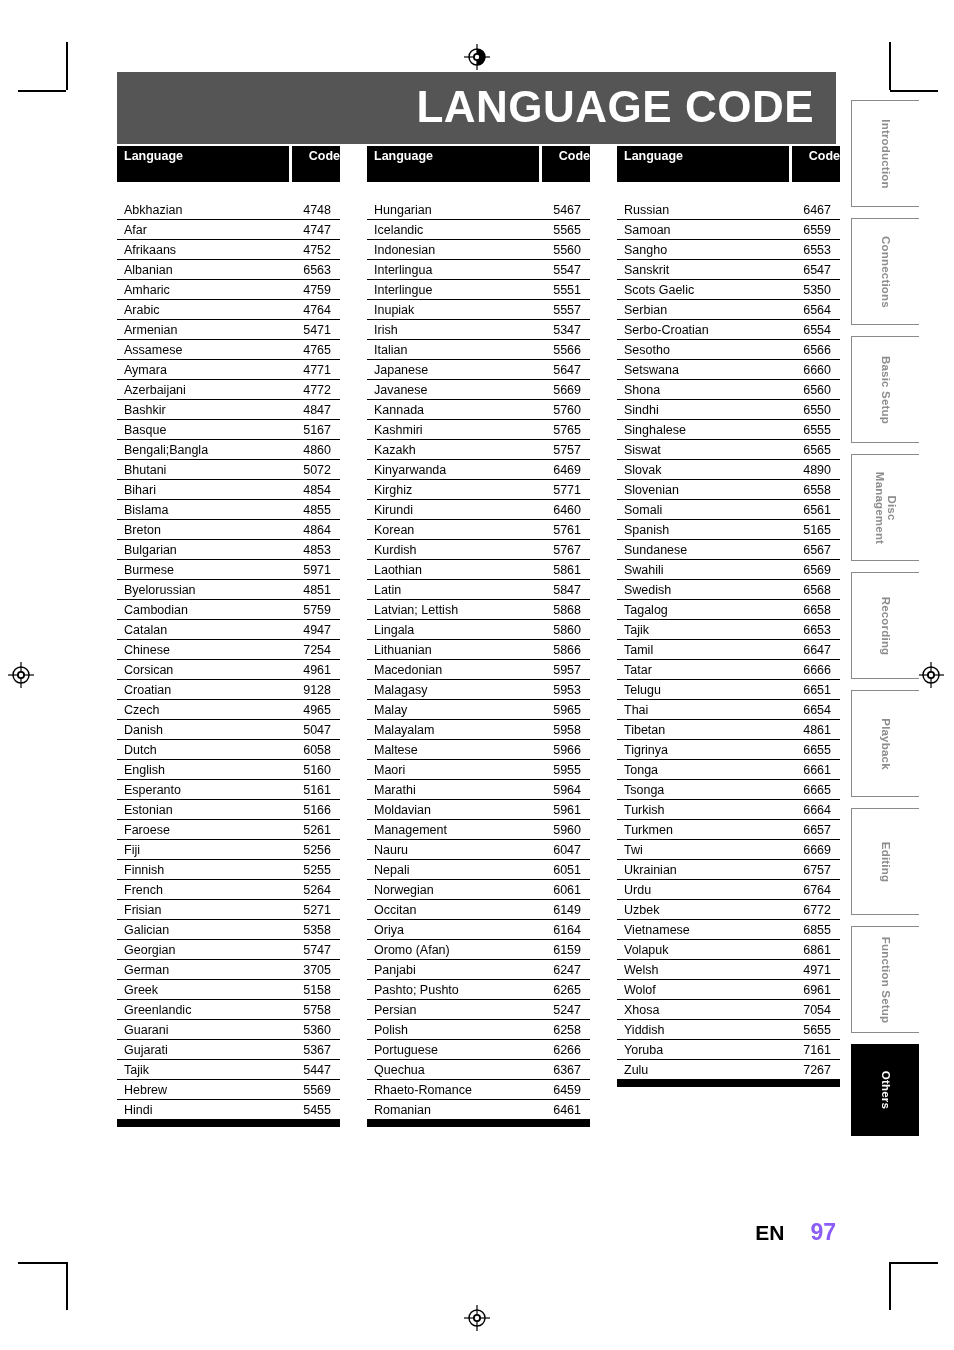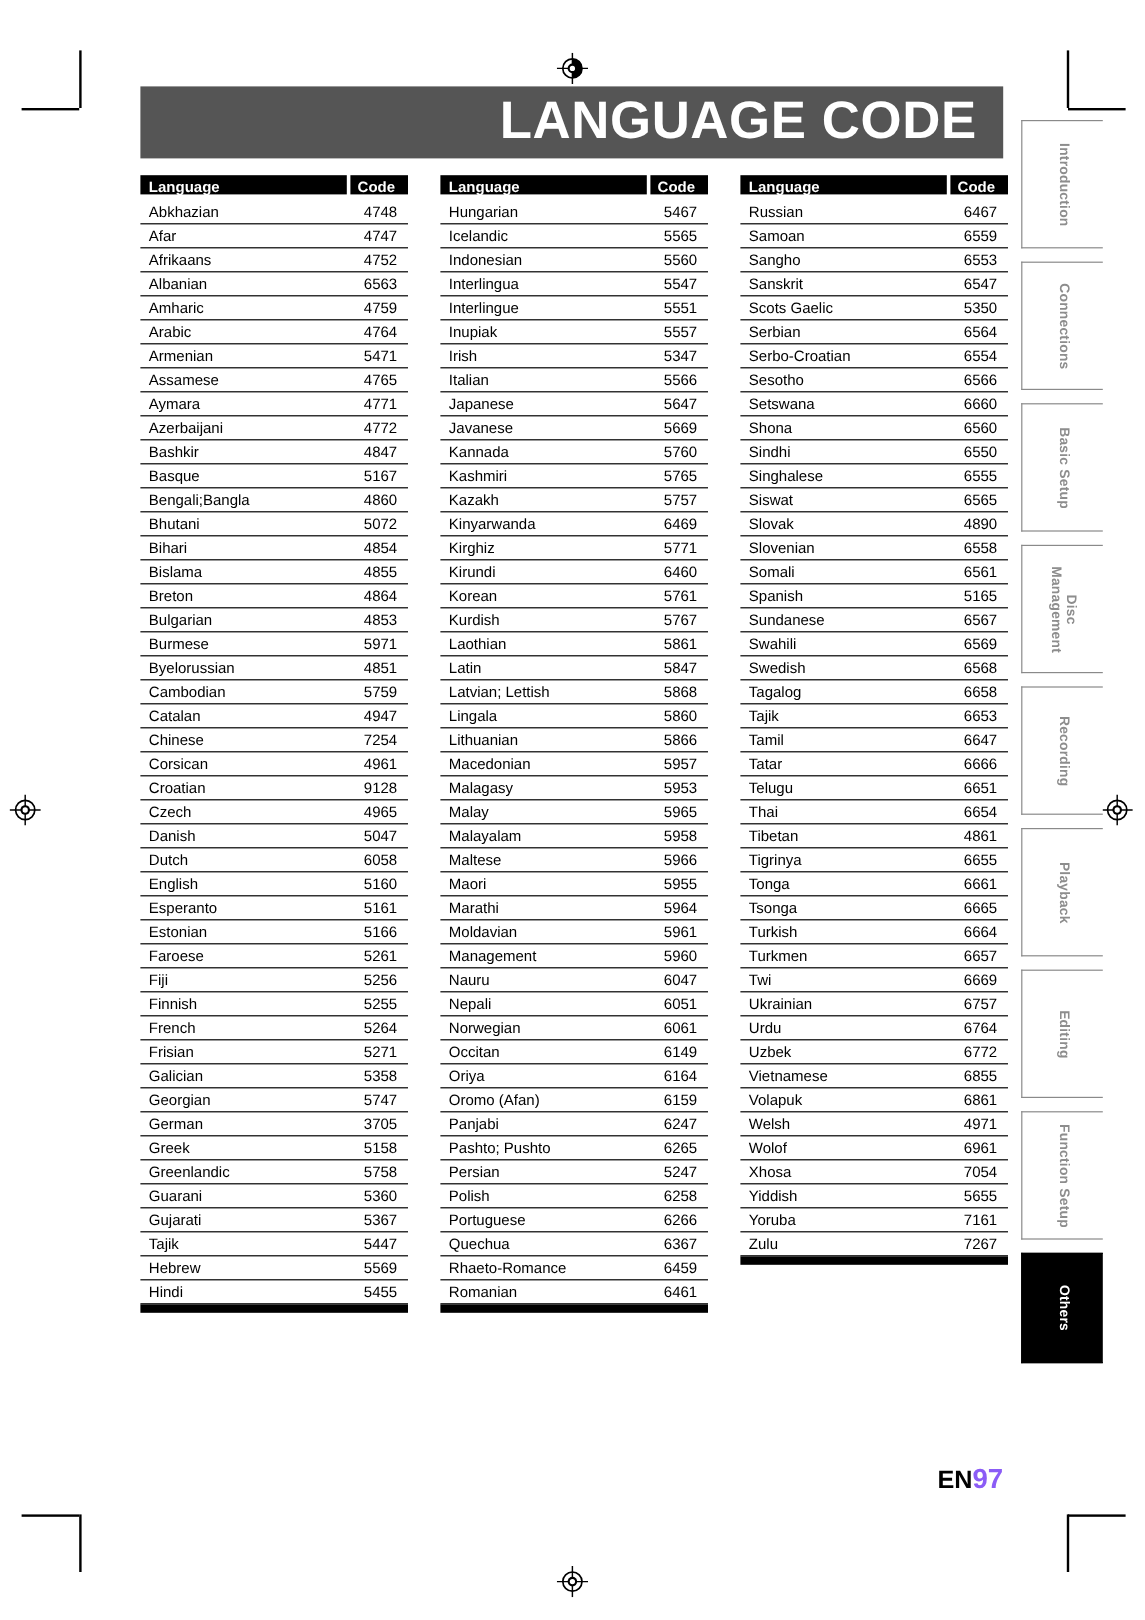--- a/index.html
+++ b/index.html
@@ -26,21 +26,21 @@
     height: 26px;
   }
   .reg-mark svg { display: block; }
 
   
   #title-banner {
     position: absolute;
     left: 117px;
     top: 72px;
     width: 719px;
-    height: 60px;
+    height: 72px;
     background: #555555;
   }
   #page-title {
     position: absolute;
     right: 22px;
     top: 50%;
     transform: translateY(-52%);
     color: #ffffff;
     font-size: 44px;
     font-weight: bold;
@@ -54,22 +54,22 @@
     position: absolute;
     top: 146px;
     width: 223px;
   }
   #col-0 { left: 117px; }
   #col-1 { left: 367px; }
   #col-2 { left: 617px; }
 
   .thead {
     display: flex;
-    height: 16px;
-    margin-bottom: 5px;
+    height: 36px;
+    margin-bottom: 18px;
   }
   .th-lang {
     background: #000000;
     color: #ffffff;
     font-size: 12.5px;
     font-weight: bold;
     line-height: 20px;
     padding-left: 7px;
     box-sizing: border-box;
     width: 172px;
@@ -77,20 +77,21 @@
   .th-gap { width: 3px; }
   .th-code {
     background: #000000;
     color: #ffffff;
     font-size: 12.5px;
     font-weight: bold;
     line-height: 20px;
     padding-left: 6px;
     box-sizing: border-box;
     width: 48px;
+    text-align: right;
   }
 
   .trow {
     display: flex;
     justify-content: space-between;
     align-items: center;
     height: 20px;
     border-bottom: 1px solid #000000;
     box-sizing: border-box;
     font-size: 12.5px;
@@ -146,20 +147,21 @@
   }
   .side-tab.active .label { color: #ffffff; }
 
   
   #footer {
     position: absolute;
     right: 118px;
     top: 1219px;
     display: flex;
     align-items: baseline;
+    gap: 26px;
   }
   #footer-lang {
     font-size: 21px;
     font-weight: bold;
     color: #000000;
   }
   #footer-page {
     font-size: 23px;
     font-weight: bold;
     color: #8b5cf6;

